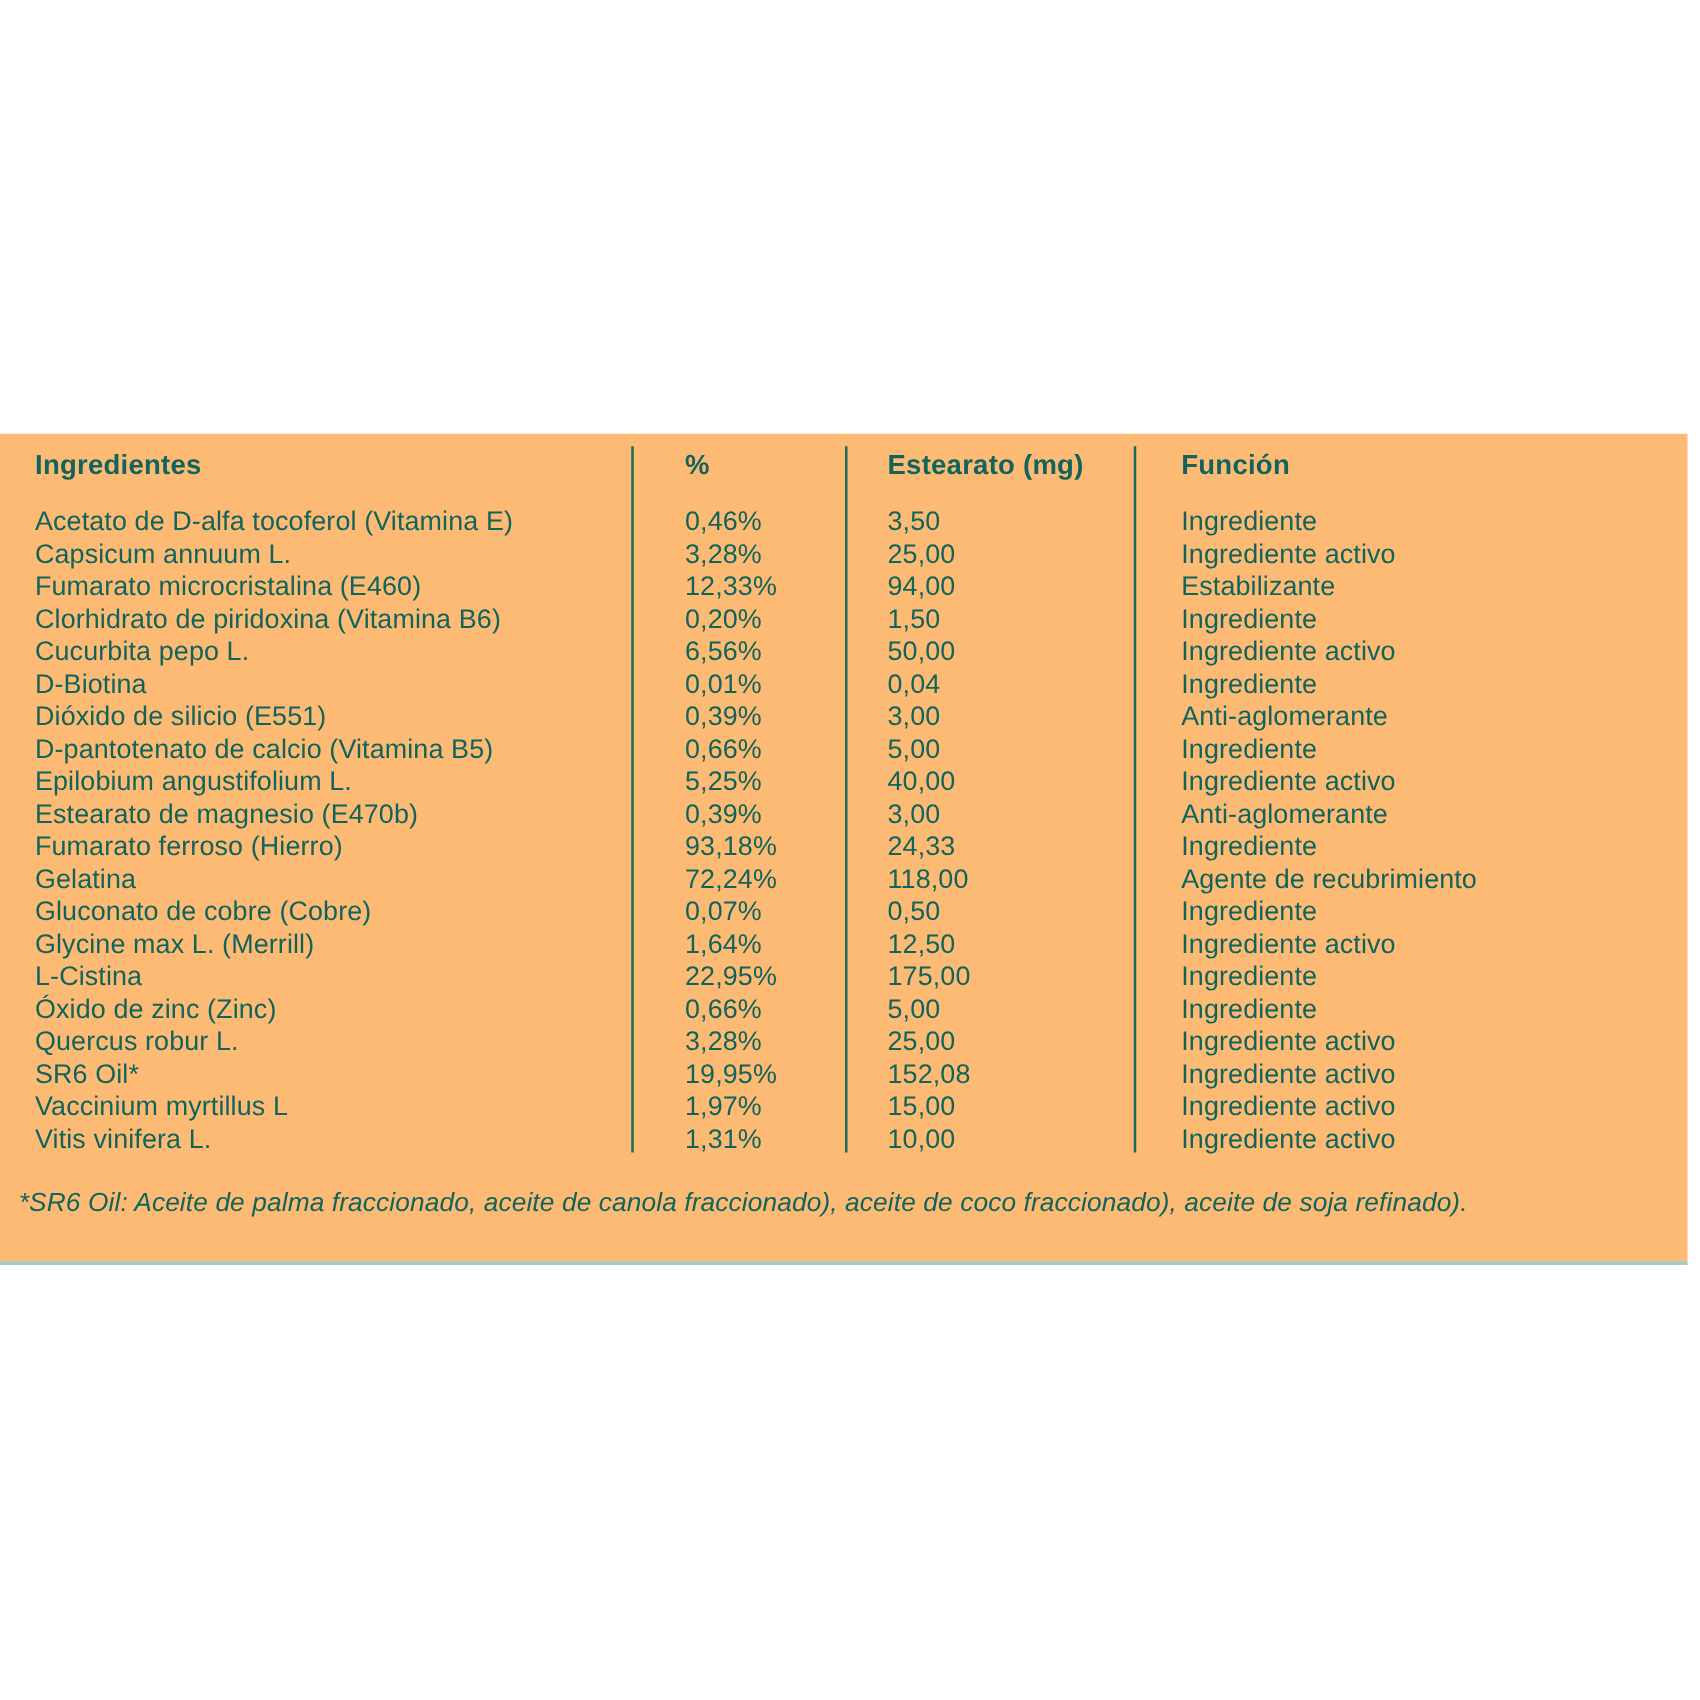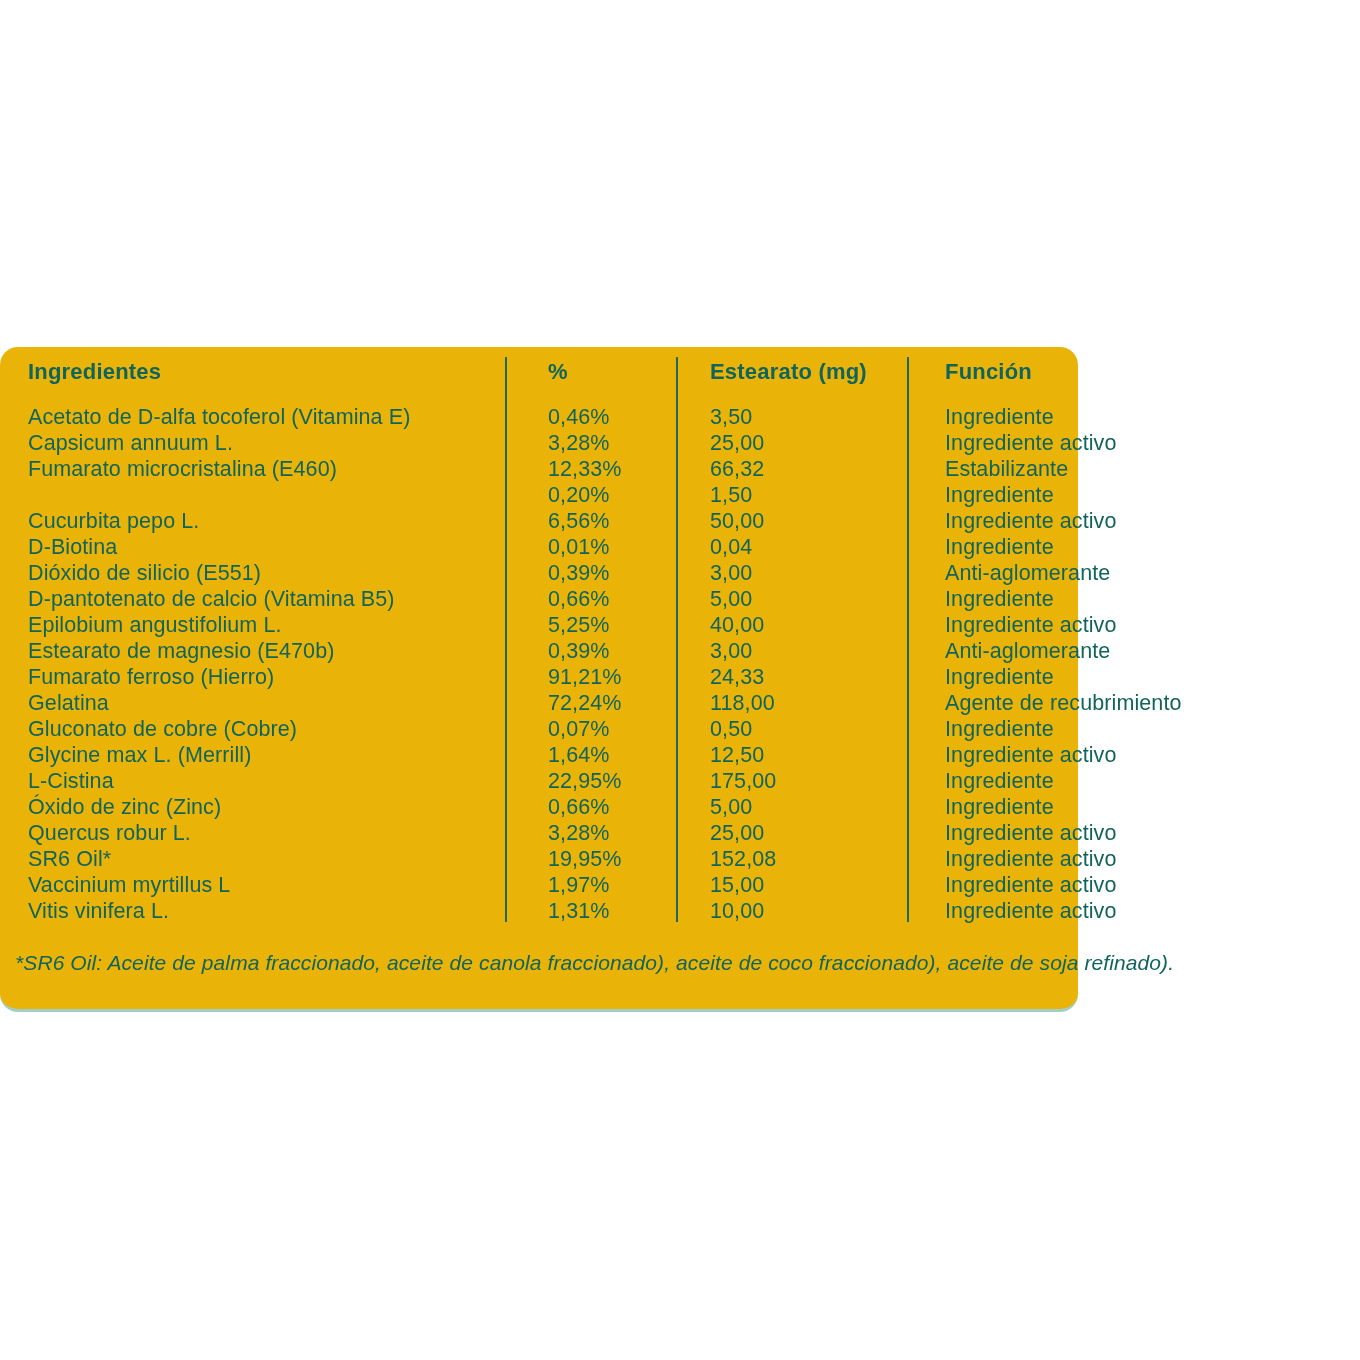--- a/index.html
+++ b/index.html
@@ -14,26 +14,25 @@
   .page {
     position: relative;
     width: 1360px;
     height: 1360px;
     background: #ffffff;
   }
   .panel {
     position: absolute;
     left: 0;
     top: 347px;
-    width: 1078px;
+    width: 1350px;
     height: 662px;
-    background: #eab308;
+    background: #fdba74;
     border-bottom: 3px solid #a3cdc9;
     color: #11645c;
-    border-radius: 18px;
   }
   .col-divider {
     position: absolute;
     top: 10px;            
     height: 565px;        
     width: 2px;
     background: #1d685f;
   }
   .divider-1 { left: 505px; }
   .divider-2 { left: 676px; }
@@ -121,25 +120,26 @@
   <div class="t-row">
     <span class="t-cell c-ing">Capsicum annuum L.</span>
     <span class="t-cell c-pct">3,28%</span>
     <span class="t-cell c-amt">25,00</span>
     <span class="t-cell c-fun">Ingrediente activo</span>
   </div>
 
   <div class="t-row">
     <span class="t-cell c-ing">Fumarato microcristalina (E460)</span>
     <span class="t-cell c-pct">12,33%</span>
-    <span class="t-cell c-amt">66,32</span>
+    <span class="t-cell c-amt">94,00</span>
     <span class="t-cell c-fun">Estabilizante</span>
   </div>
 
   <div class="t-row">
+    <span class="t-cell c-ing">Clorhidrato de piridoxina (Vitamina B6)</span>
     <span class="t-cell c-pct">0,20%</span>
     <span class="t-cell c-amt">1,50</span>
     <span class="t-cell c-fun">Ingrediente</span>
   </div>
 
   <div class="t-row">
     <span class="t-cell c-ing">Cucurbita pepo L.</span>
     <span class="t-cell c-pct">6,56%</span>
     <span class="t-cell c-amt">50,00</span>
     <span class="t-cell c-fun">Ingrediente activo</span>
@@ -175,21 +175,21 @@
 
   <div class="t-row">
     <span class="t-cell c-ing">Estearato de magnesio (E470b)</span>
     <span class="t-cell c-pct">0,39%</span>
     <span class="t-cell c-amt">3,00</span>
     <span class="t-cell c-fun">Anti-aglomerante</span>
   </div>
 
   <div class="t-row">
     <span class="t-cell c-ing">Fumarato ferroso (Hierro)</span>
-    <span class="t-cell c-pct">91,21%</span>
+    <span class="t-cell c-pct">93,18%</span>
     <span class="t-cell c-amt">24,33</span>
     <span class="t-cell c-fun">Ingrediente</span>
   </div>
 
   <div class="t-row">
     <span class="t-cell c-ing">Gelatina</span>
     <span class="t-cell c-pct">72,24%</span>
     <span class="t-cell c-amt">118,00</span>
     <span class="t-cell c-fun">Agente de recubrimiento</span>
   </div>

